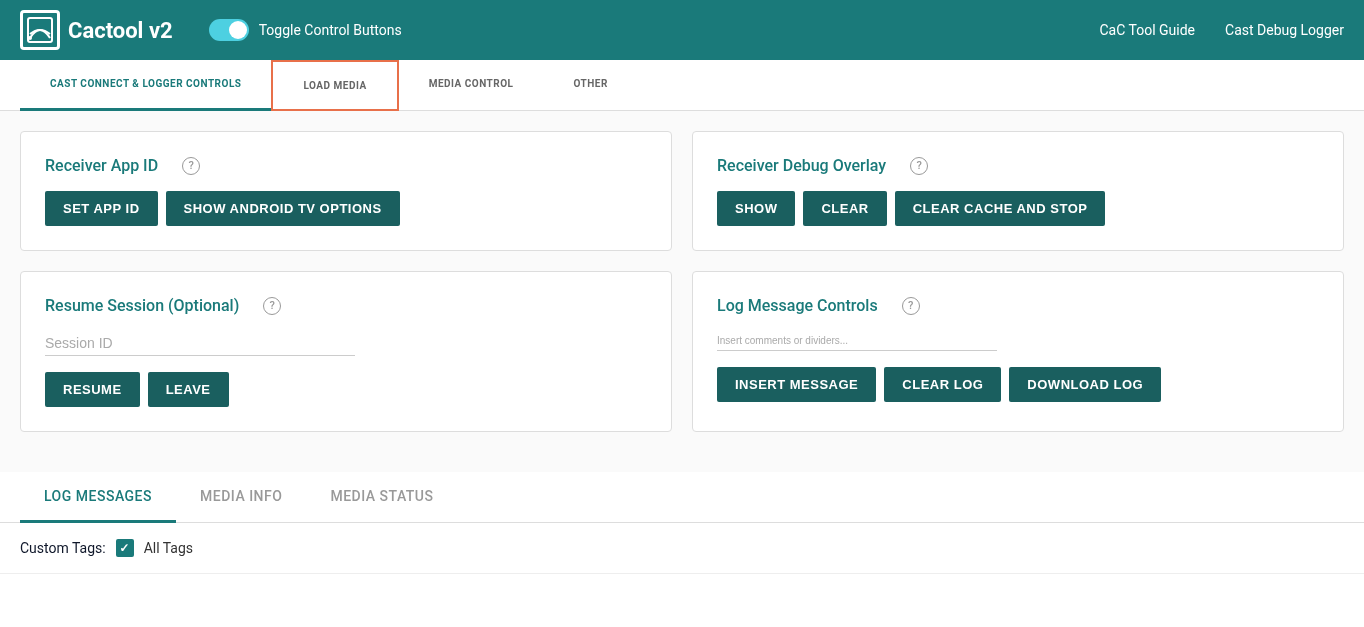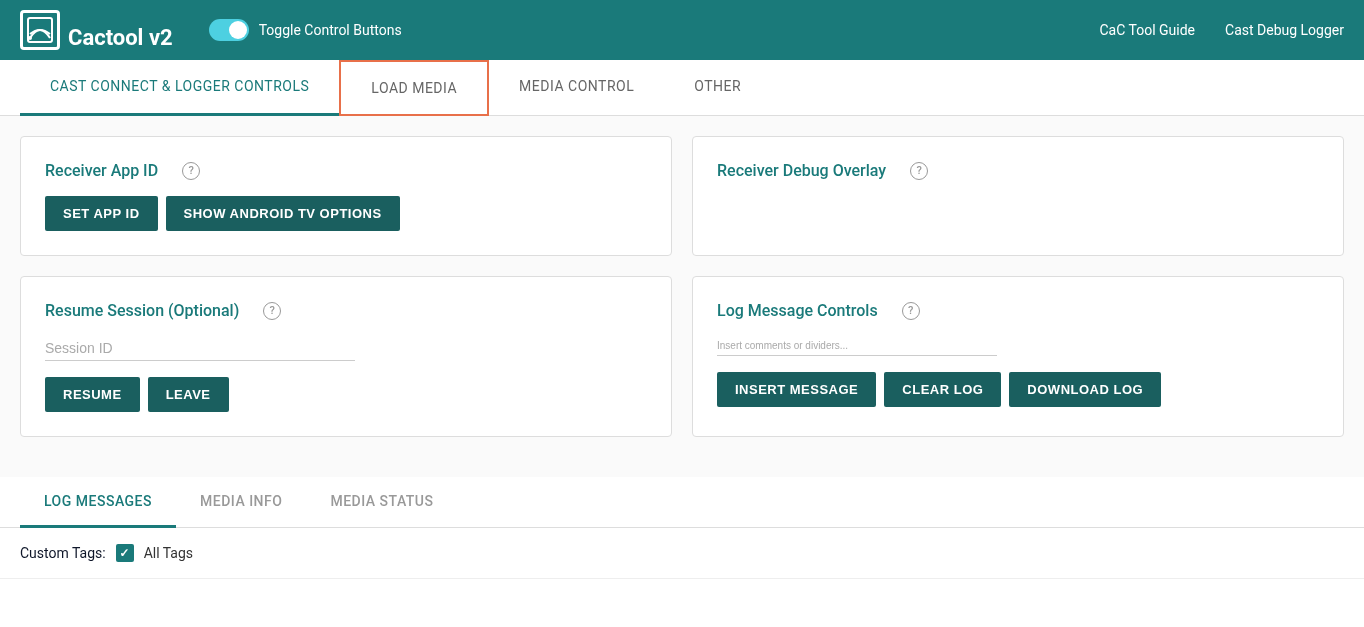--- a/index.html
+++ b/index.html
@@ -10,21 +10,21 @@
       background: #1a7a7a;
       color: white;
       display: flex;
       align-items: center;
       padding: 0 20px;
       height: 60px;
       gap: 16px;
     }
     .header-logo {
       display: flex;
-      align-items: flex-end;
+      align-items: center;
       gap: 8px;
     }
     .logo-text {
       font-size: 22px;
       font-weight: bold;
       color: white;
     }
     .logo-icon {
       width: 40px;
       height: 40px;
@@ -79,22 +79,22 @@
 
     
     .tabs-bar {
       display: flex;
       border-bottom: 1px solid #ddd;
       padding: 0 20px;
       background: #fff;
     }
     .tab-item {
       padding: 18px 30px;
-      font-size: 14px;
-      font-weight: 400;
+      font-size: 10px;
+      font-weight: 700;
       color: #666;
       cursor: pointer;
       letter-spacing: 0.5px;
       text-transform: uppercase;
       border-bottom: 3px solid transparent;
       margin-bottom: -1px;
     }
     .tab-item.active {
       color: #1a7a7a;
       border-bottom: 3px solid #1a7a7a;
@@ -298,20 +298,25 @@
         <button class="btn-dark">SET APP ID</button>
         <button class="btn-dark">SHOW ANDROID TV OPTIONS</button>
       </div>
     </div>
 
     <div class="card">
       <div class="card-title">
         <span>Receiver Debug Overlay</span>
         <span class="help-icon">?</span>
       </div>
+      <div class="card-buttons">
+        <button class="btn-dark">SHOW</button>
+        <button class="btn-dark">CLEAR</button>
+        <button class="btn-dark">CLEAR CACHE AND STOP</button>
+      </div>
     </div>
 
     <div class="card">
       <div class="card-title">
         <span>Resume Session (Optional)</span>
         <span class="help-icon">?</span>
       </div>
       <div>
         <input class="text-input" type="text" placeholder="Session ID" style="">
       </div>

